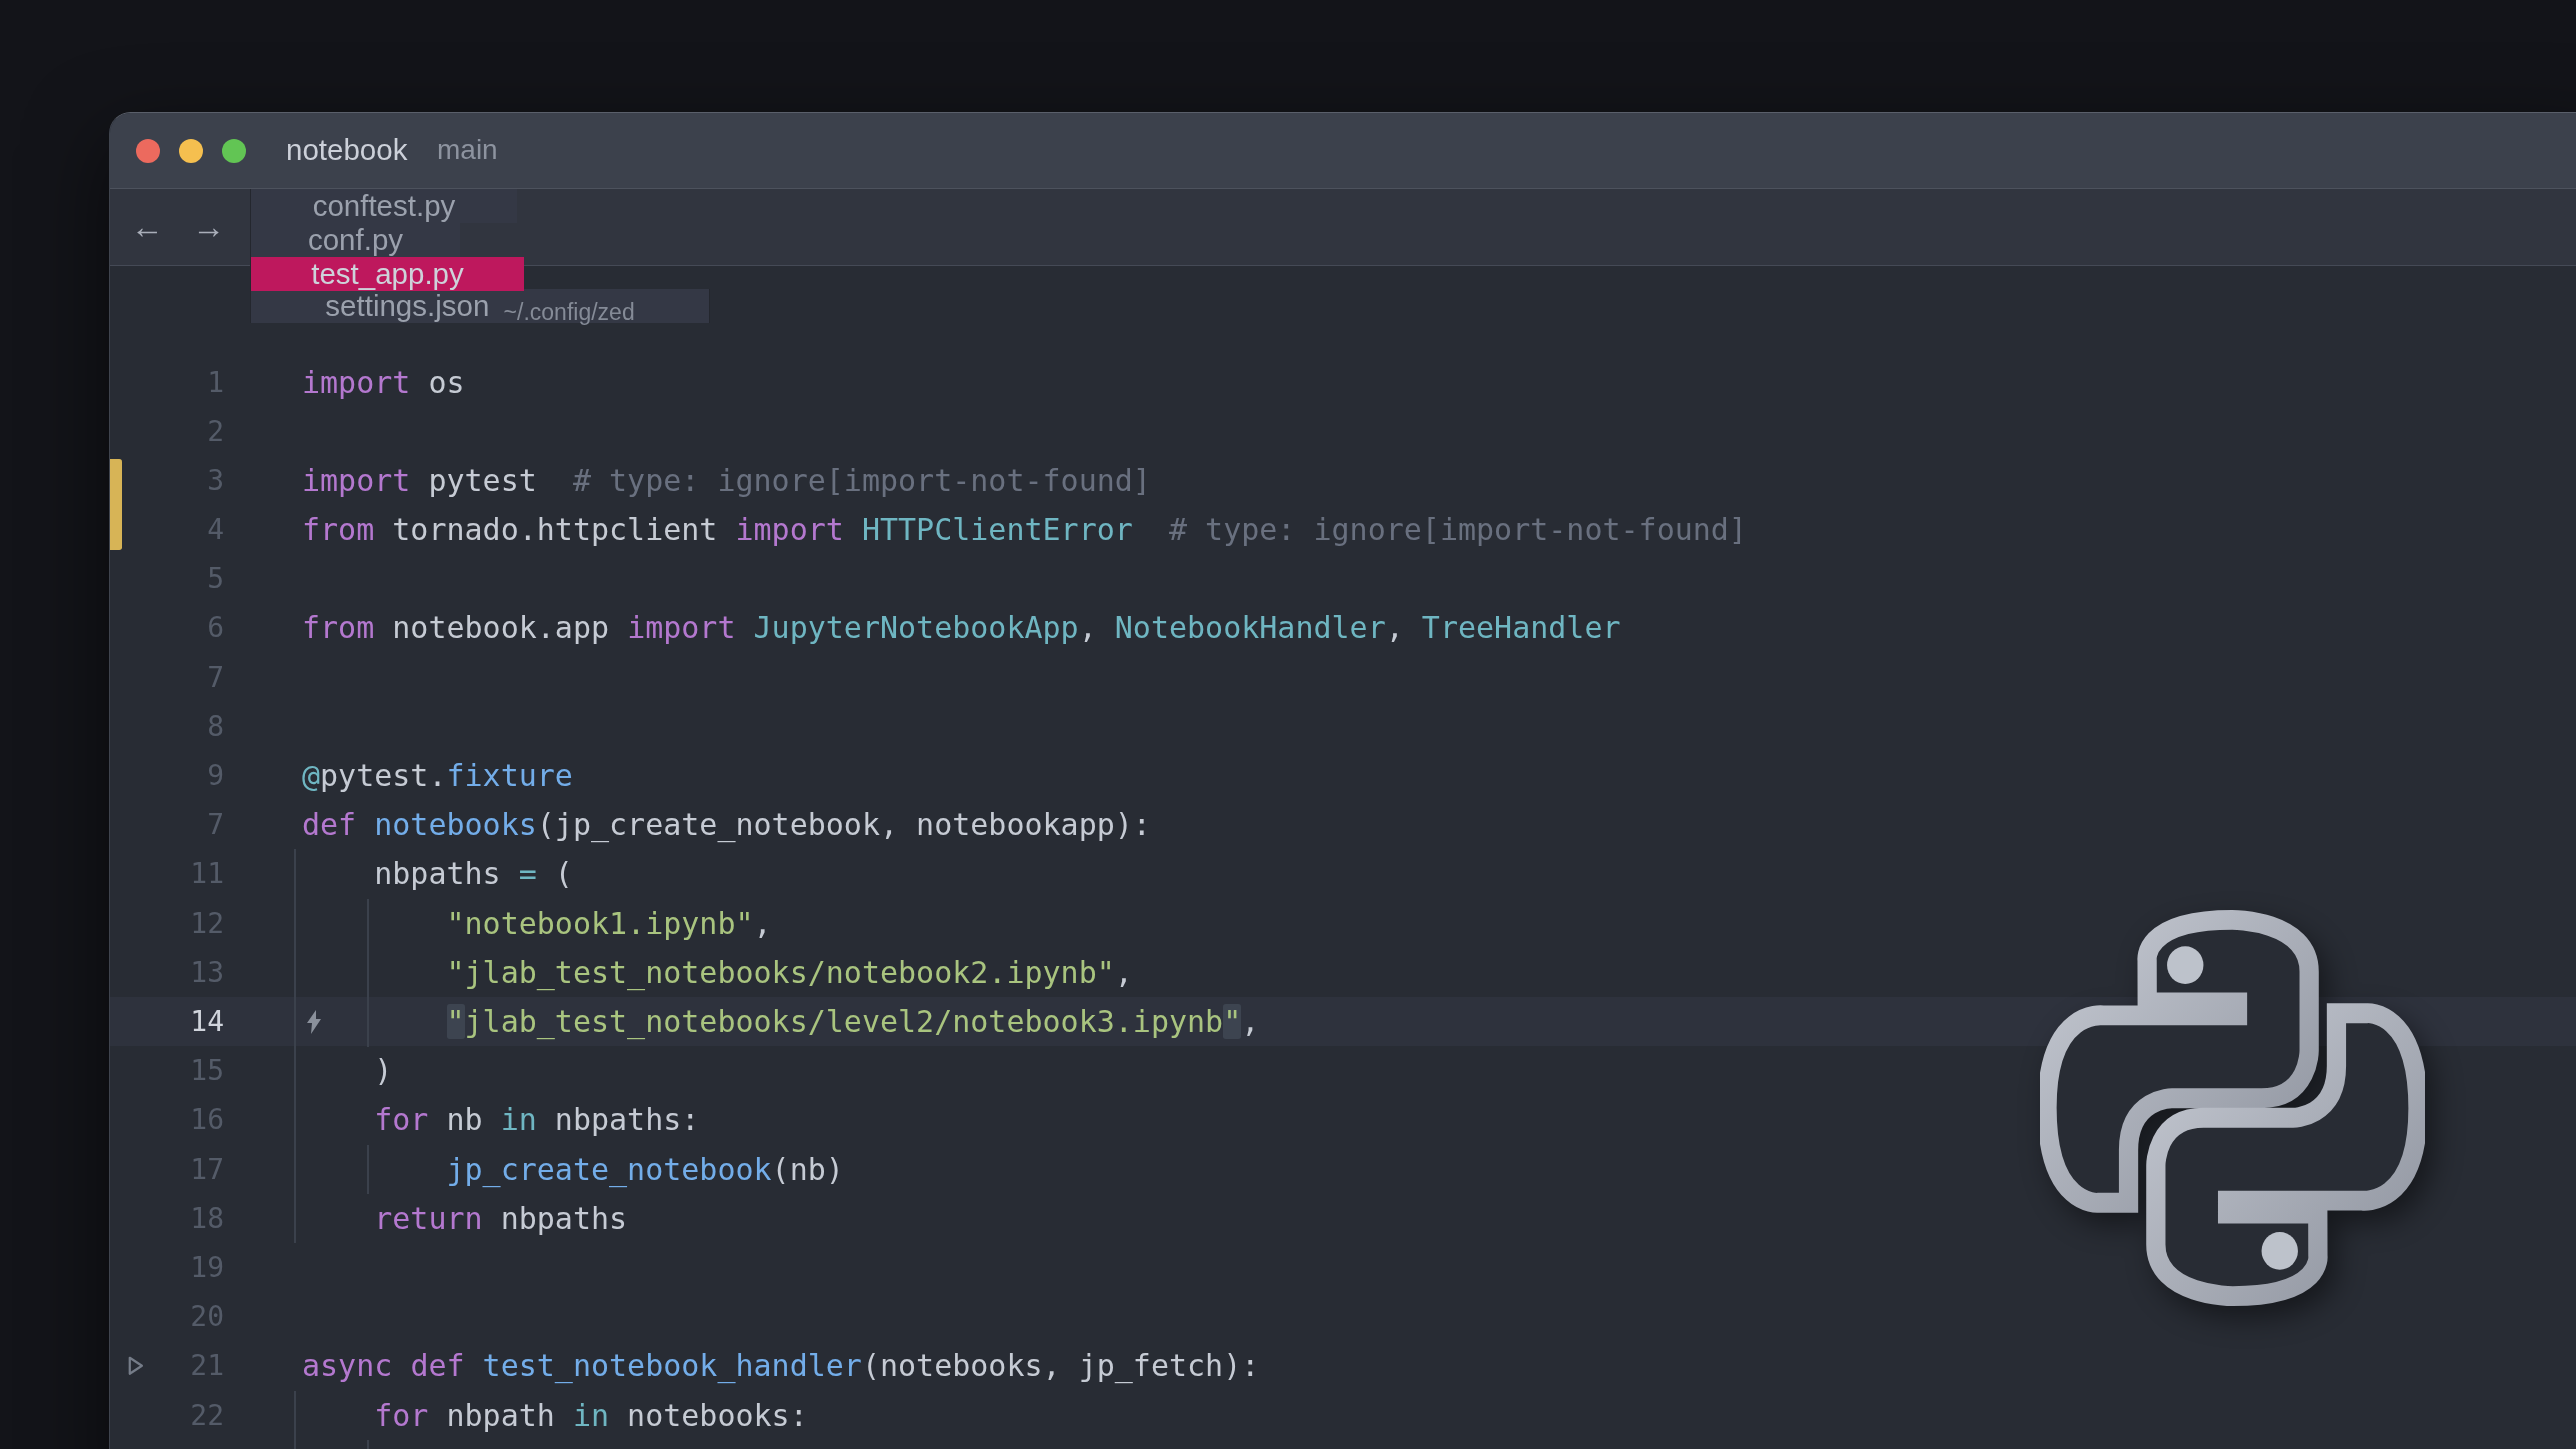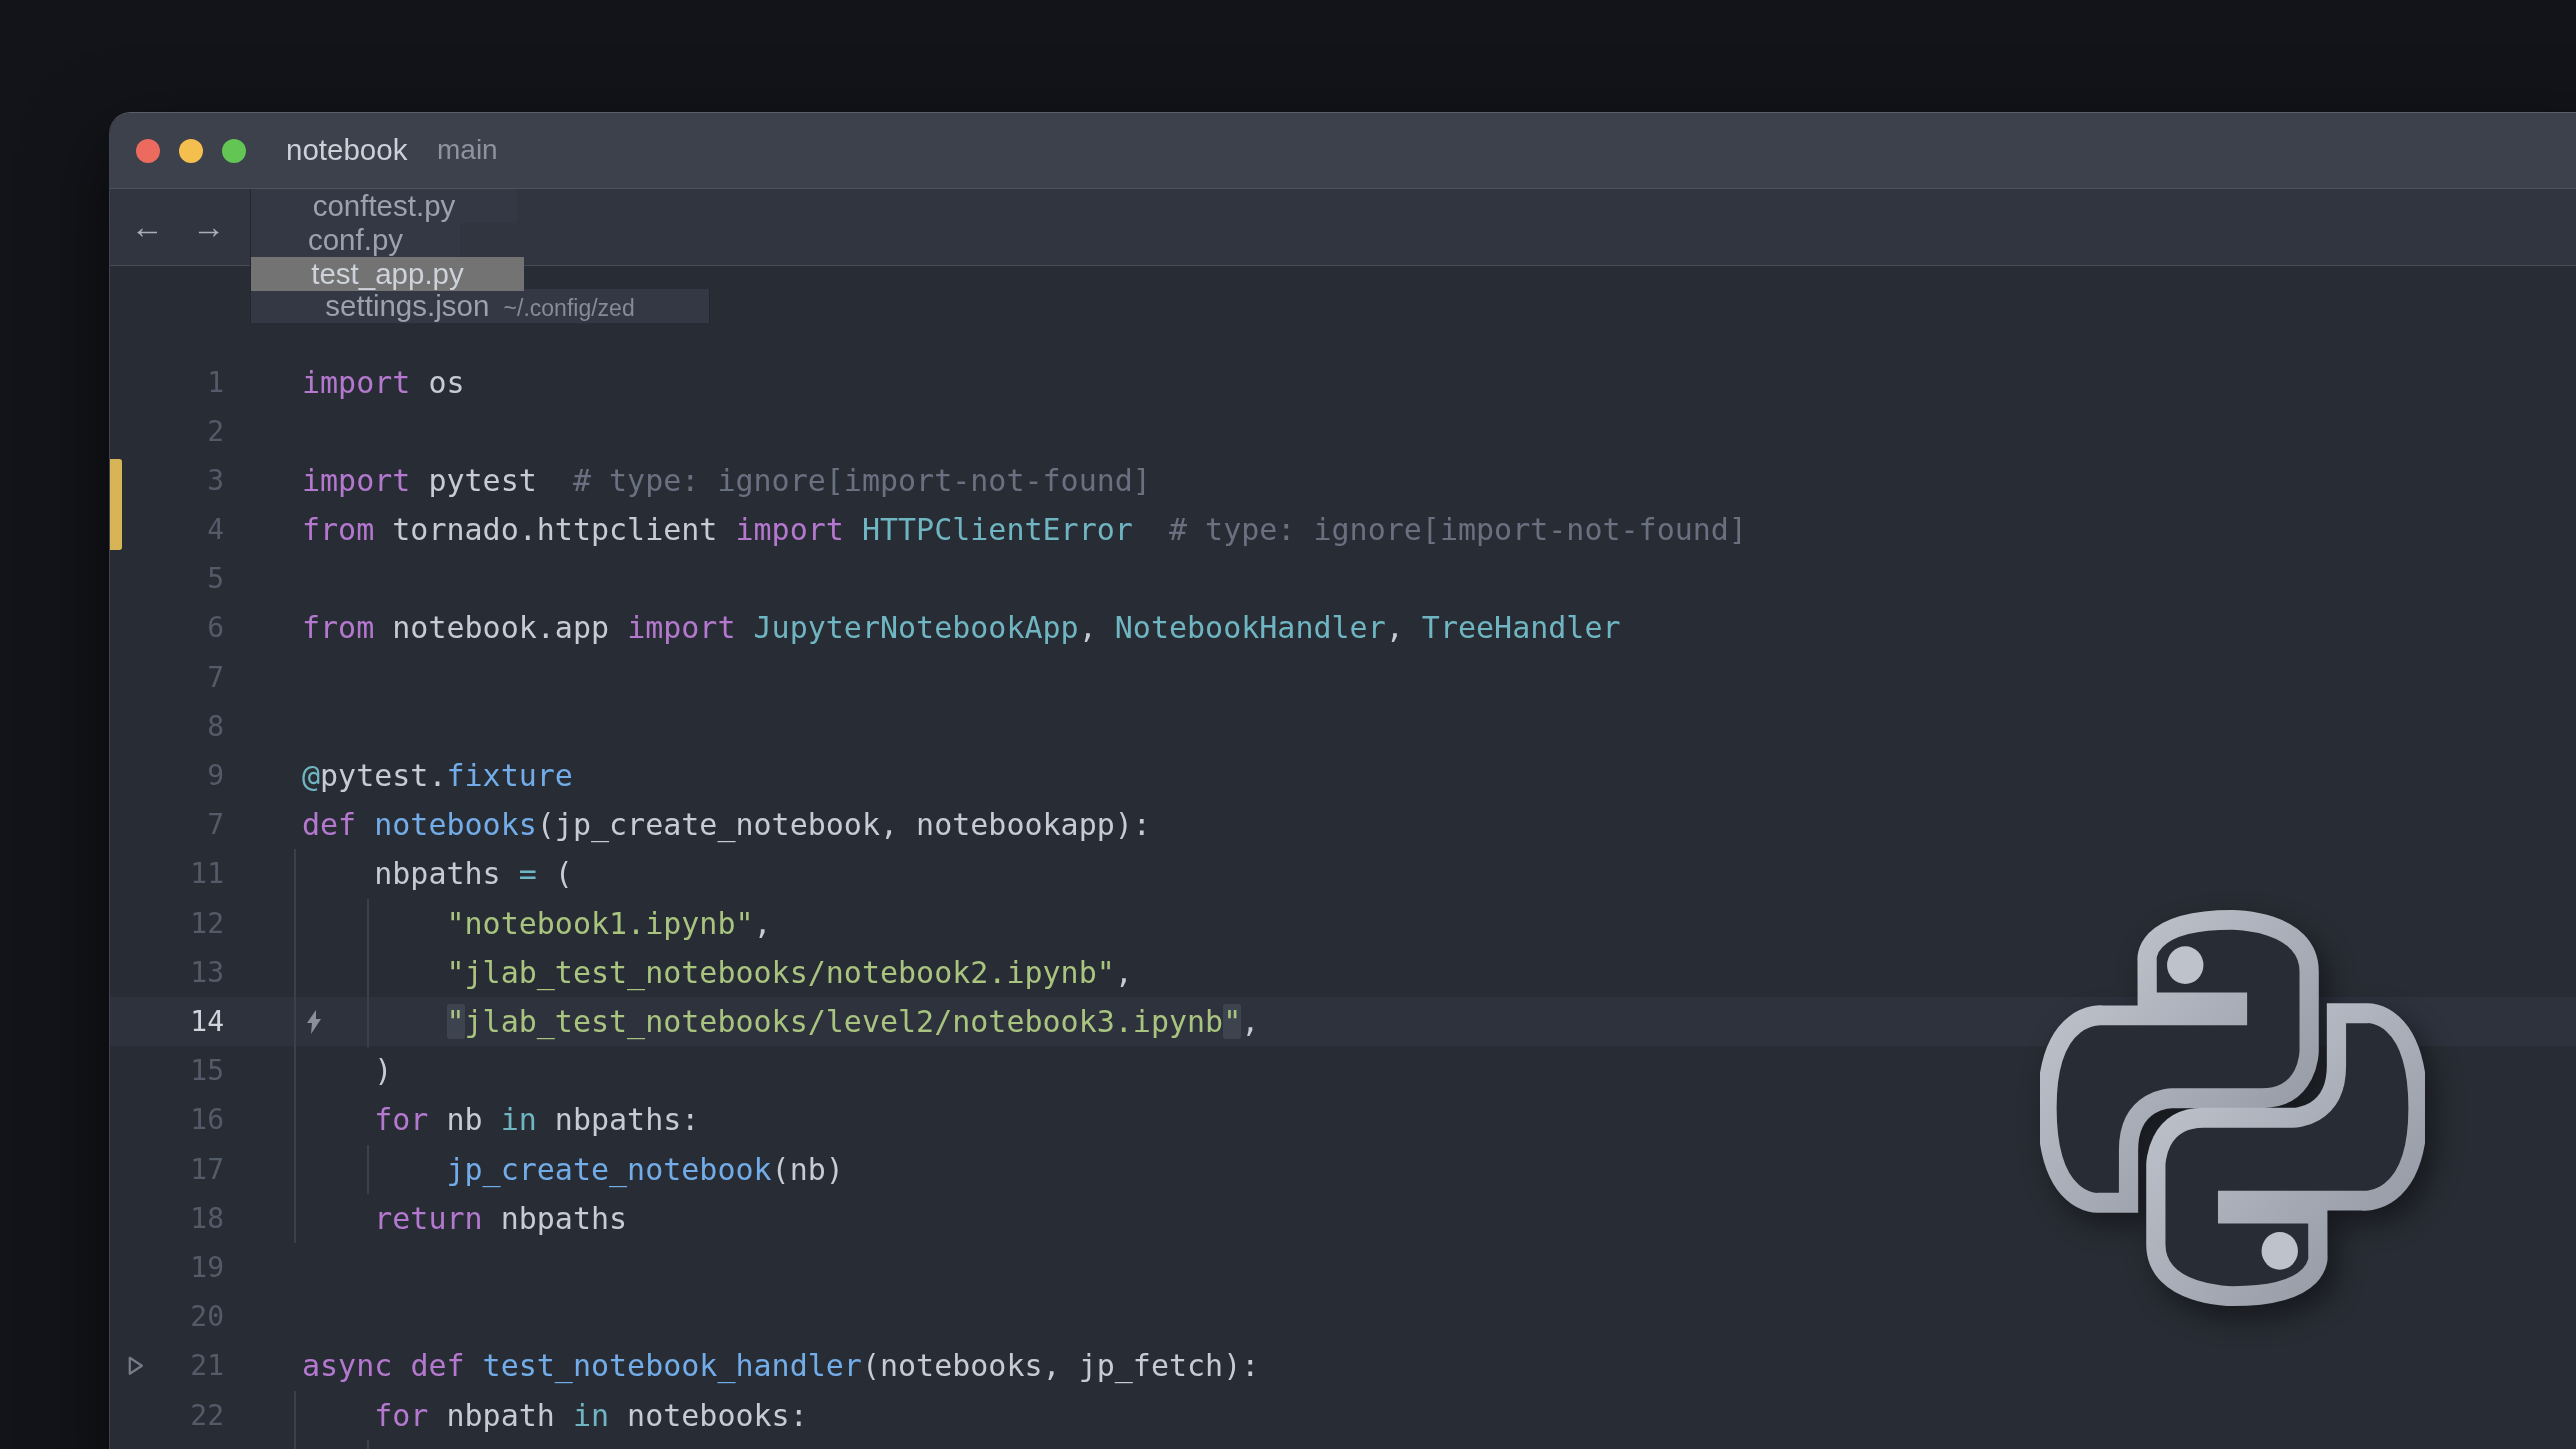--- a/index.html
+++ b/index.html
@@ -26,21 +26,21 @@
     box-sizing:content-box;display:flex;align-items:stretch;}
   .navbtns{width:140px;flex:0 0 140px;position:relative;}
   .navbtn{position:absolute;top:0;line-height:76px;font-size:33px;color:#a9aeb9;cursor:default;}
   .navbtn.back{left:20.6px;}
   .navbtn.fwd{left:82px;}
   .tabs{display:flex;align-items:stretch;flex-direction:column;}
   .tab{box-sizing:border-box;border-left:1.8px solid #24272e;display:flex;align-items:center;justify-content:center;gap:14.3px;background:#343845;}
   .tab:last-child{border-right:1.8px solid #24272e;}
   .tab .tlabel{font-size:29.5px;color:#9ba1ad;white-space:nowrap;}
   .tab .tdetail{font-size:23px;color:#858b97;white-space:nowrap;position:relative;top:2.7px;}
-  .tab.active{background:#737373;height:78px;margin-bottom:-1.8px;z-index:2;}
+  .tab.active{background:#be185d;height:78px;margin-bottom:-1.8px;z-index:2;}
   .tab.active .tlabel{color:#ced2da;}
   .tabfill{flex:1;background:#31353f;}
 
   
   .breadcrumb{height:63px;line-height:63px;padding-left:183px;background:#282c34;
     font-family:"DejaVu Sans Mono",monospace;font-size:28px;white-space:pre;}
   .bc-file{color:#9aa1ad;}
   .bc-sep{color:#78808d;margin:0 13.4px;}
 
   
@@ -89,21 +89,21 @@
       <div class="tabs" id="tabs">
           <div class="tab" style="width: 267px;">
             <span class="tlabel">conftest.py</span>
           </div>
           <div class="tab" style="width: 210px;">
             <span class="tlabel">conf.py</span>
           </div>
           <div class="tab active" style="width: 274px;">
             <span class="tlabel">test_app.py</span>
           </div>
-          <div class="tab" style="width: 460px;">
+          <div class="tab" style="width: 460px; align-items: flex-end;">
             <span class="tlabel">settings.json</span>
             <span class="tdetail">~/.config/zed</span>
           </div>
         </div>
       <div class="tabfill"></div>
     </div>
 
     <div class="breadcrumb">
       <span class="bc-file">tests/test_app.py</span><span class="bc-sep">›</span><span id="bc-symbol"><span class="c-kw">def</span><span class="c-fn"> notebooks</span></span>
     </div>

